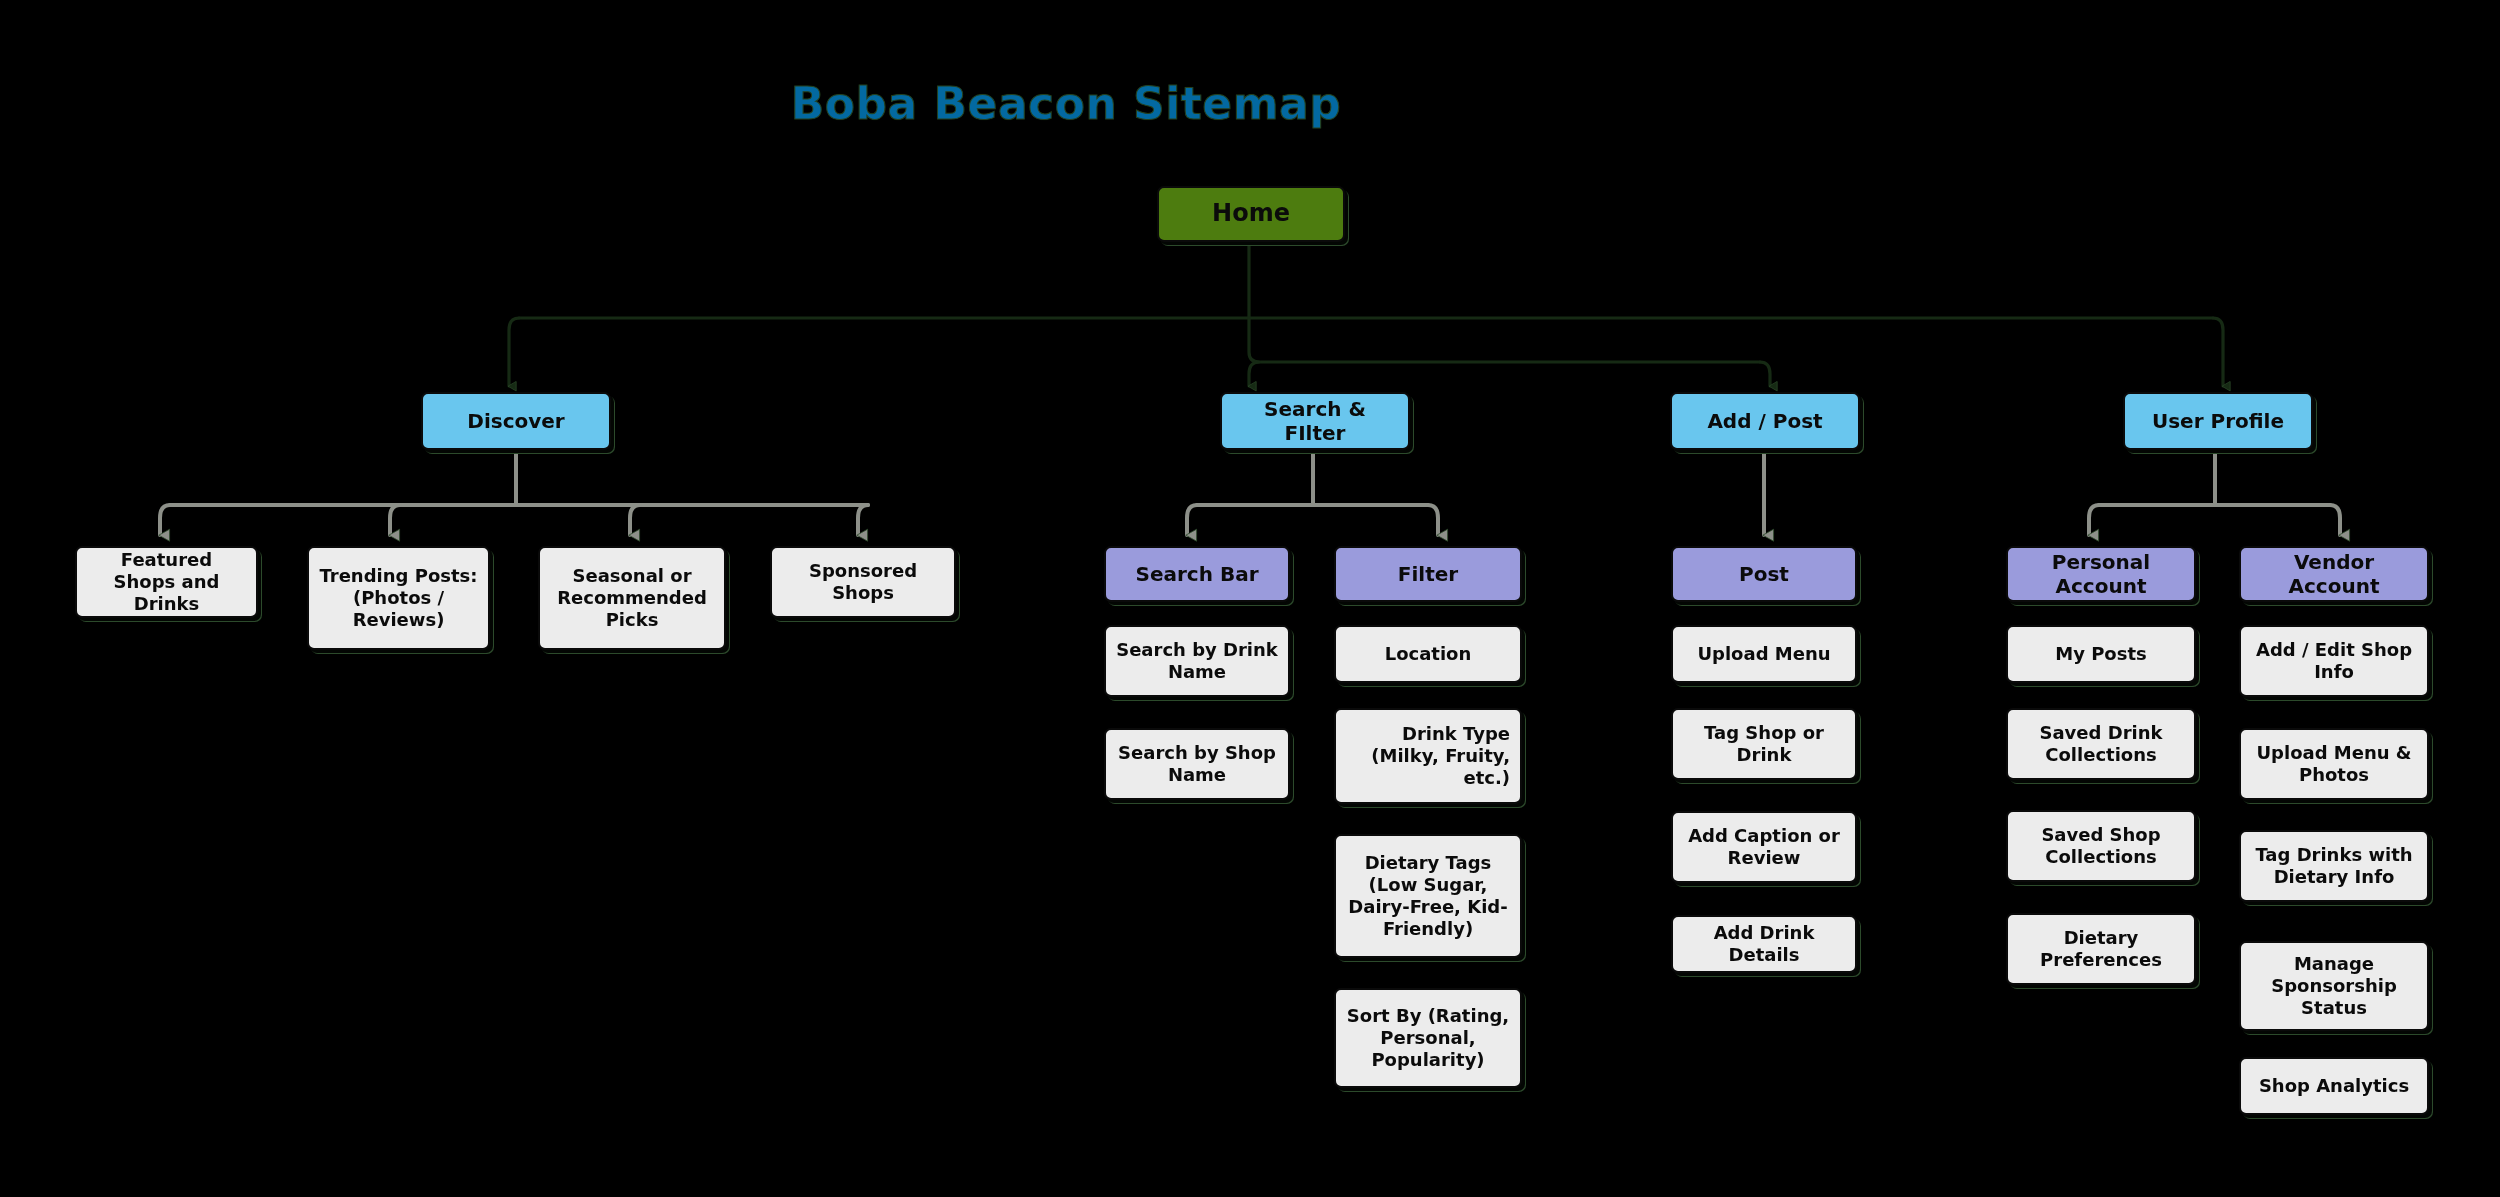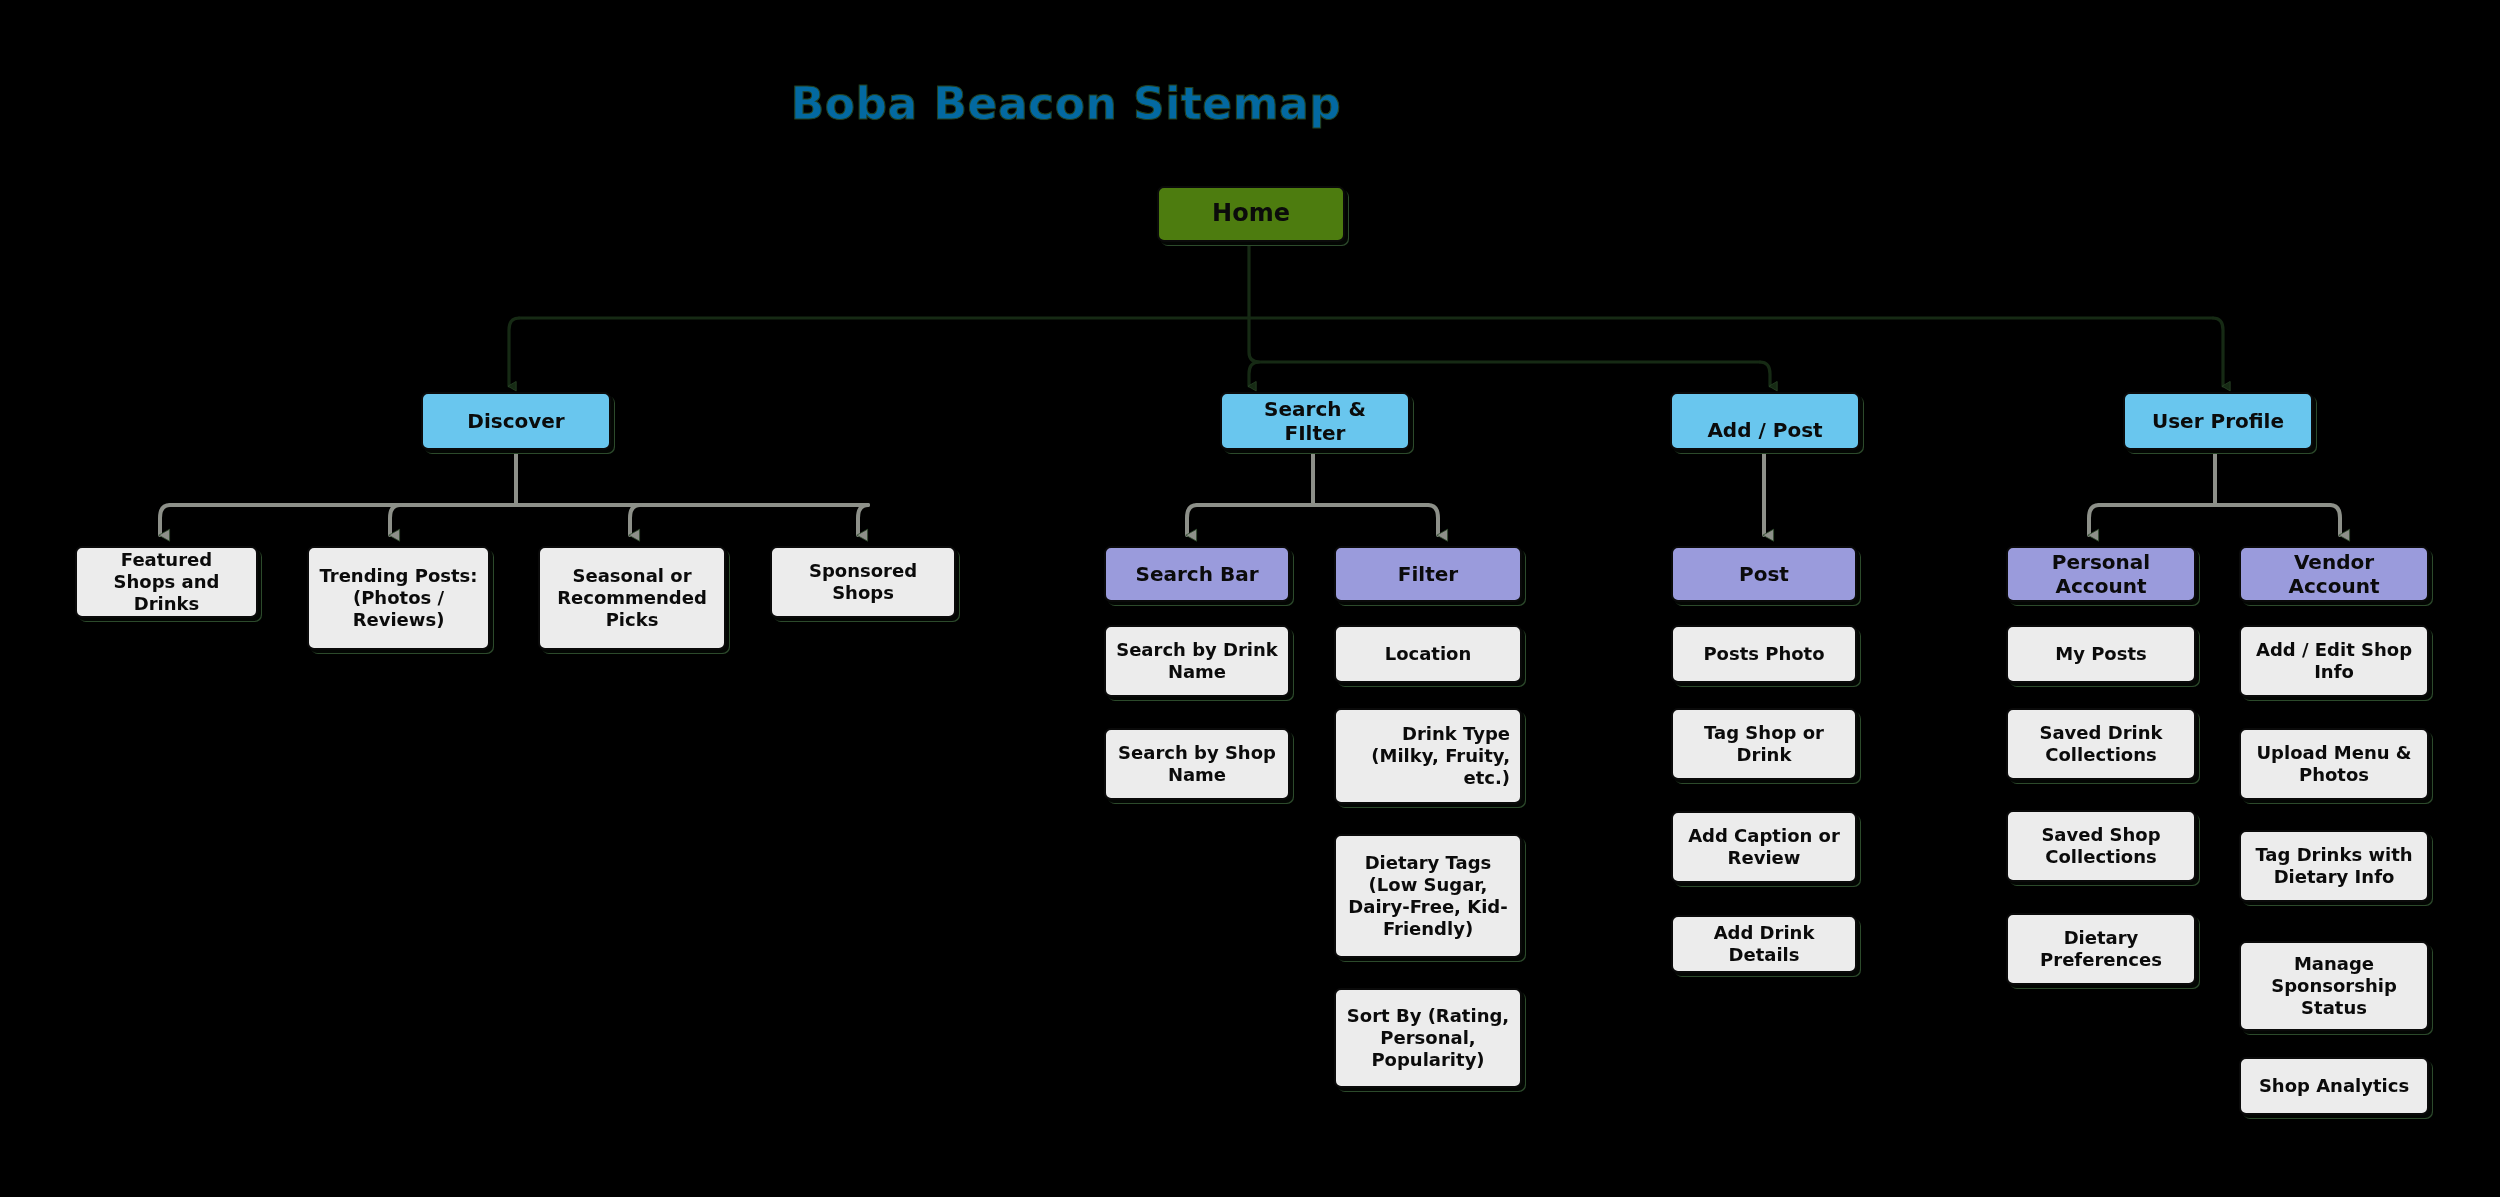--- a/index.html
+++ b/index.html
@@ -98,21 +98,21 @@
   <div class="node n-root" style="left:1157px;top:186px;width:188px;height:56px;">
     <span>Home</span>
   </div>
 
   <div class="node n-sec" style="left:421px;top:392px;width:190px;height:58px;">
     <span>Discover</span>
   </div>
   <div class="node n-sec" style="left:1220px;top:392px;width:190px;height:58px;">
     <span>Search &amp; FIlter</span>
   </div>
-  <div class="node n-sec" style="left:1670px;top:392px;width:190px;height:58px;align-items:flex-end;">
+  <div class="node n-sec" style="left:1670px;top:392px;width:190px;height:58px;">
     <span>Add / Post</span>
   </div>
   <div class="node n-sec" style="left:2123px;top:392px;width:190px;height:58px;">
     <span>User Profile</span>
   </div>
 
   <div class="node n-leaf" style="left:75px;top:546px;width:183px;height:72px;">
     <span>Featured Shops and Drinks</span>
   </div>
   <div class="node n-leaf" style="left:307px;top:546px;width:183px;height:104px;">
@@ -148,21 +148,21 @@
     <span>Dietary Tags (Low Sugar, Dairy-Free, Kid-Friendly)</span>
   </div>
   <div class="node n-leaf" style="left:1334px;top:988px;width:188px;height:100px;">
     <span>Sort By (Rating, Personal, Popularity)</span>
   </div>
 
   <div class="node n-sub" style="left:1671px;top:546px;width:186px;height:56px;">
     <span>Post</span>
   </div>
   <div class="node n-leaf" style="left:1671px;top:625px;width:186px;height:58px;">
-    <span>Posts Photo</span>
+    <span>Upload Menu</span>
   </div>
   <div class="node n-leaf" style="left:1671px;top:708px;width:186px;height:72px;">
     <span>Tag Shop or Drink</span>
   </div>
   <div class="node n-leaf" style="left:1671px;top:811px;width:186px;height:72px;">
     <span>Add Caption or Review</span>
   </div>
   <div class="node n-leaf" style="left:1671px;top:915px;width:186px;height:58px;">
     <span>Add Drink Details</span>
   </div>

